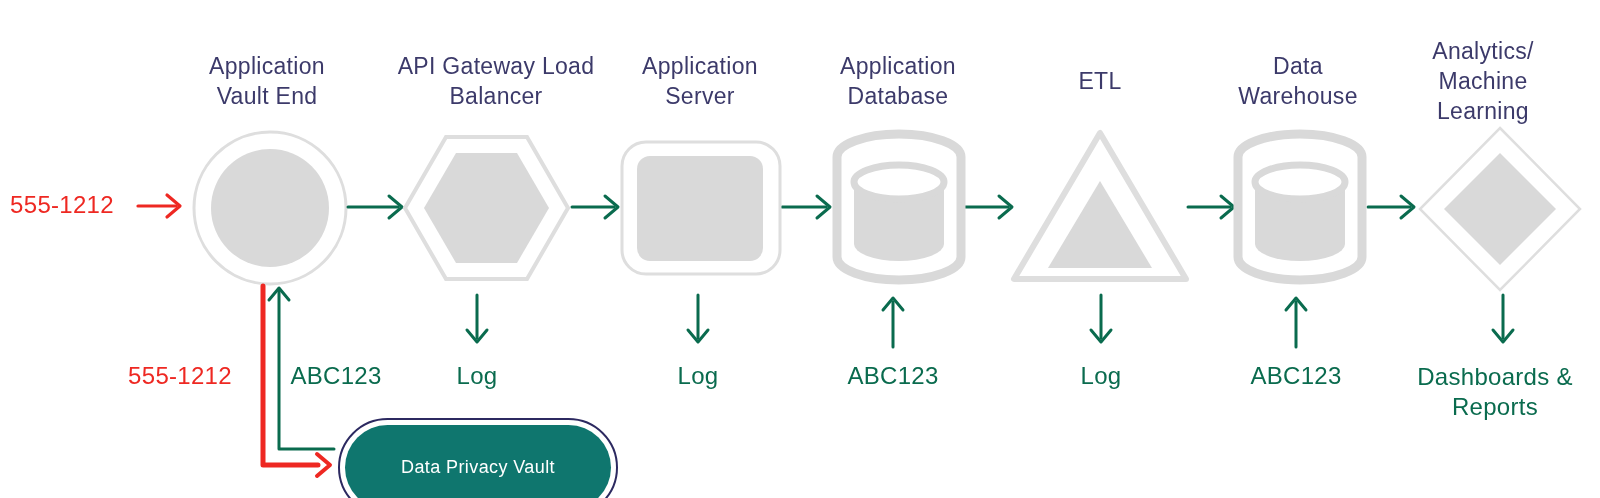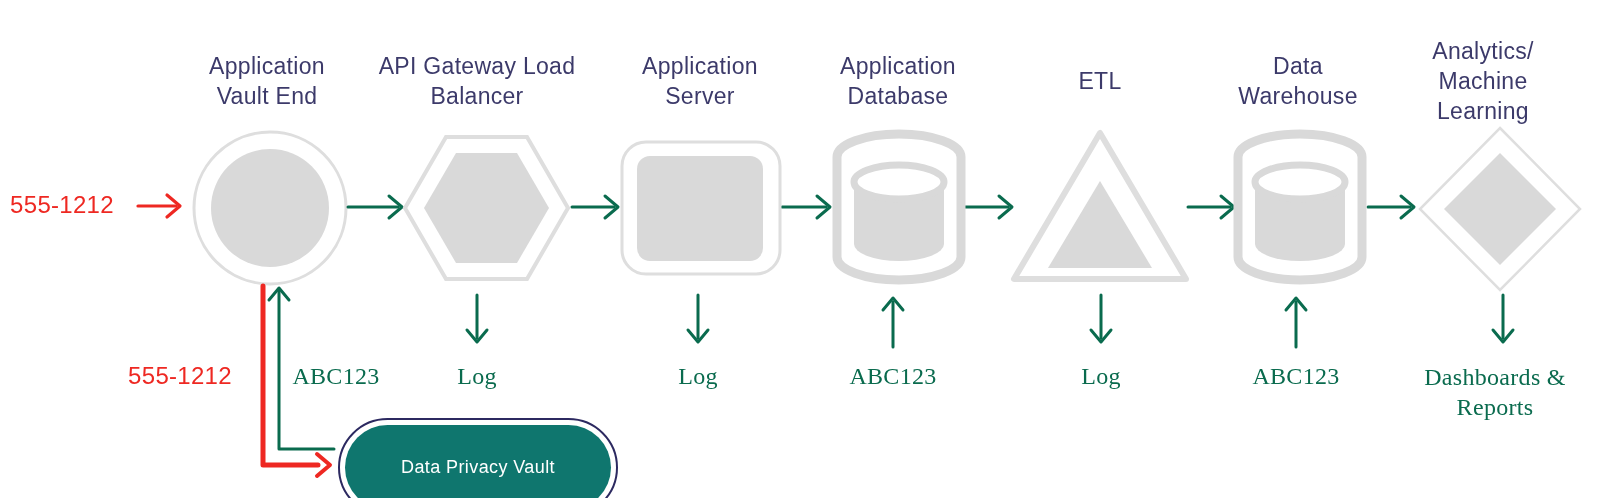--- a/index.html
+++ b/index.html
@@ -12,21 +12,21 @@
     position:absolute; top:0; height:104px;
     display:flex; flex-direction:column; justify-content:center; align-items:center;
     text-align:center; color:#3c3a6a; font-size:23px; line-height:30px;
     transform:translateX(-50%); white-space:nowrap; letter-spacing:0.3px;
   }
   .flow-label {
     position:absolute; transform:translateX(-50%);
     font-size:24px; line-height:28px; white-space:nowrap; letter-spacing:0.3px;
     text-align:center;
   }
-  .green { color:#0a6b4e;font-family:Liberation Serif, serif; }
+  .green { color:#0a6b4e; }
   .red   { color:#ee2822; }
   .two-line { line-height:30px; }
   .vault-outer {
     position:absolute; left:338px; top:389px; width:280px; height:99px;
     border:2.5px solid #2c2960; border-radius:52px; padding:5px;
     box-sizing:border-box; background:#ffffff;
   }
   .vault-inner {
     width:100%; height:100%; background:#0f766e; border-radius:44px;
     display:flex; align-items:center; justify-content:center;
@@ -144,21 +144,21 @@
     <g stroke="#0a6b4e" stroke-width="3" fill="none" stroke-linecap="round" stroke-linejoin="round">
       <polyline points="334,420 279,420 279,262"></polyline>
       <polyline points="269,271 279,259 289,271"></polyline>
     </g>
   </svg>
 
   <div class="node-label" style="left:267px">
     <span>Application</span>
     <span>Vault End</span>
   </div>
-  <div class="node-label" style="left:477px">
+  <div class="node-label" style="left:496px">
     <span>API Gateway Load</span>
     <span>Balancer</span>
   </div>
   <div class="node-label" style="left:700px">
     <span>Application</span>
     <span>Server</span>
   </div>
   <div class="node-label" style="left:898px">
     <span>Application</span>
     <span>Database</span>

